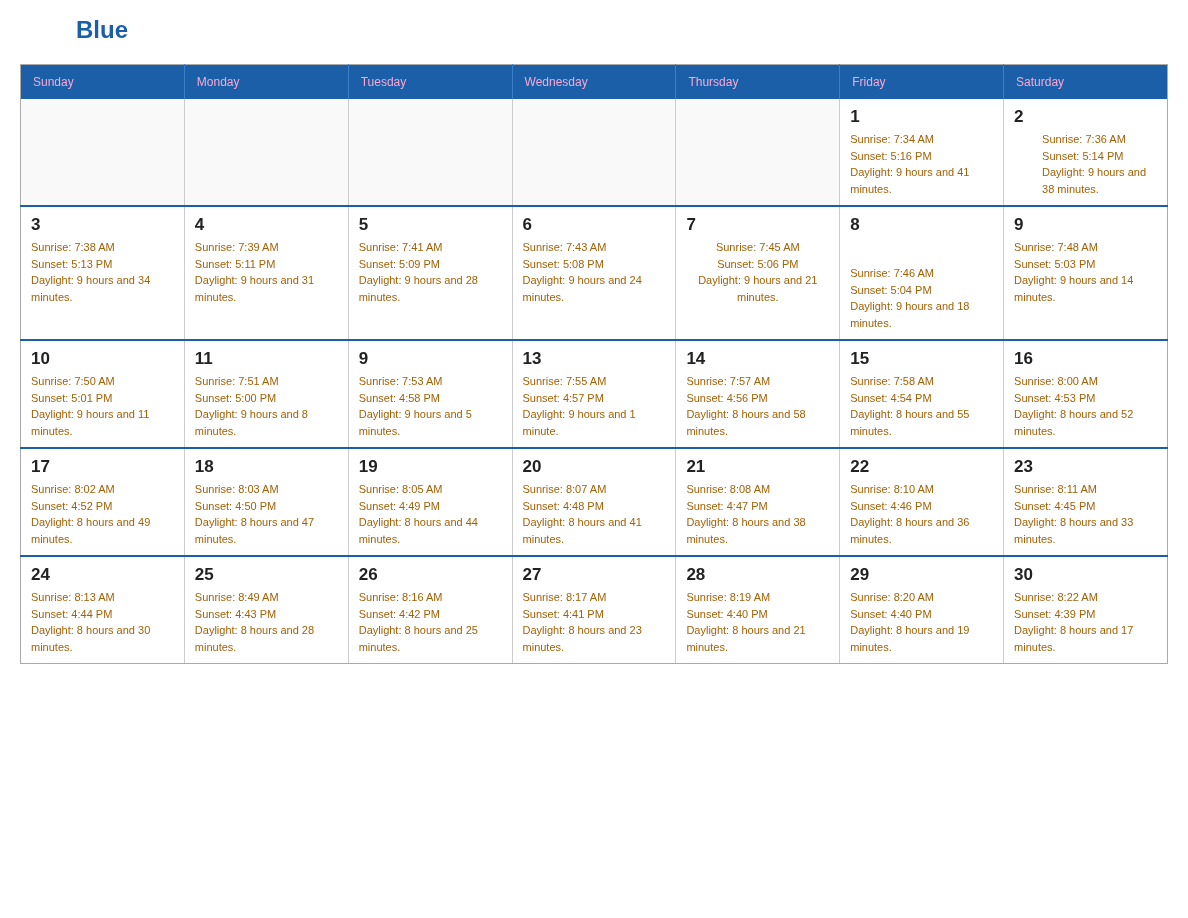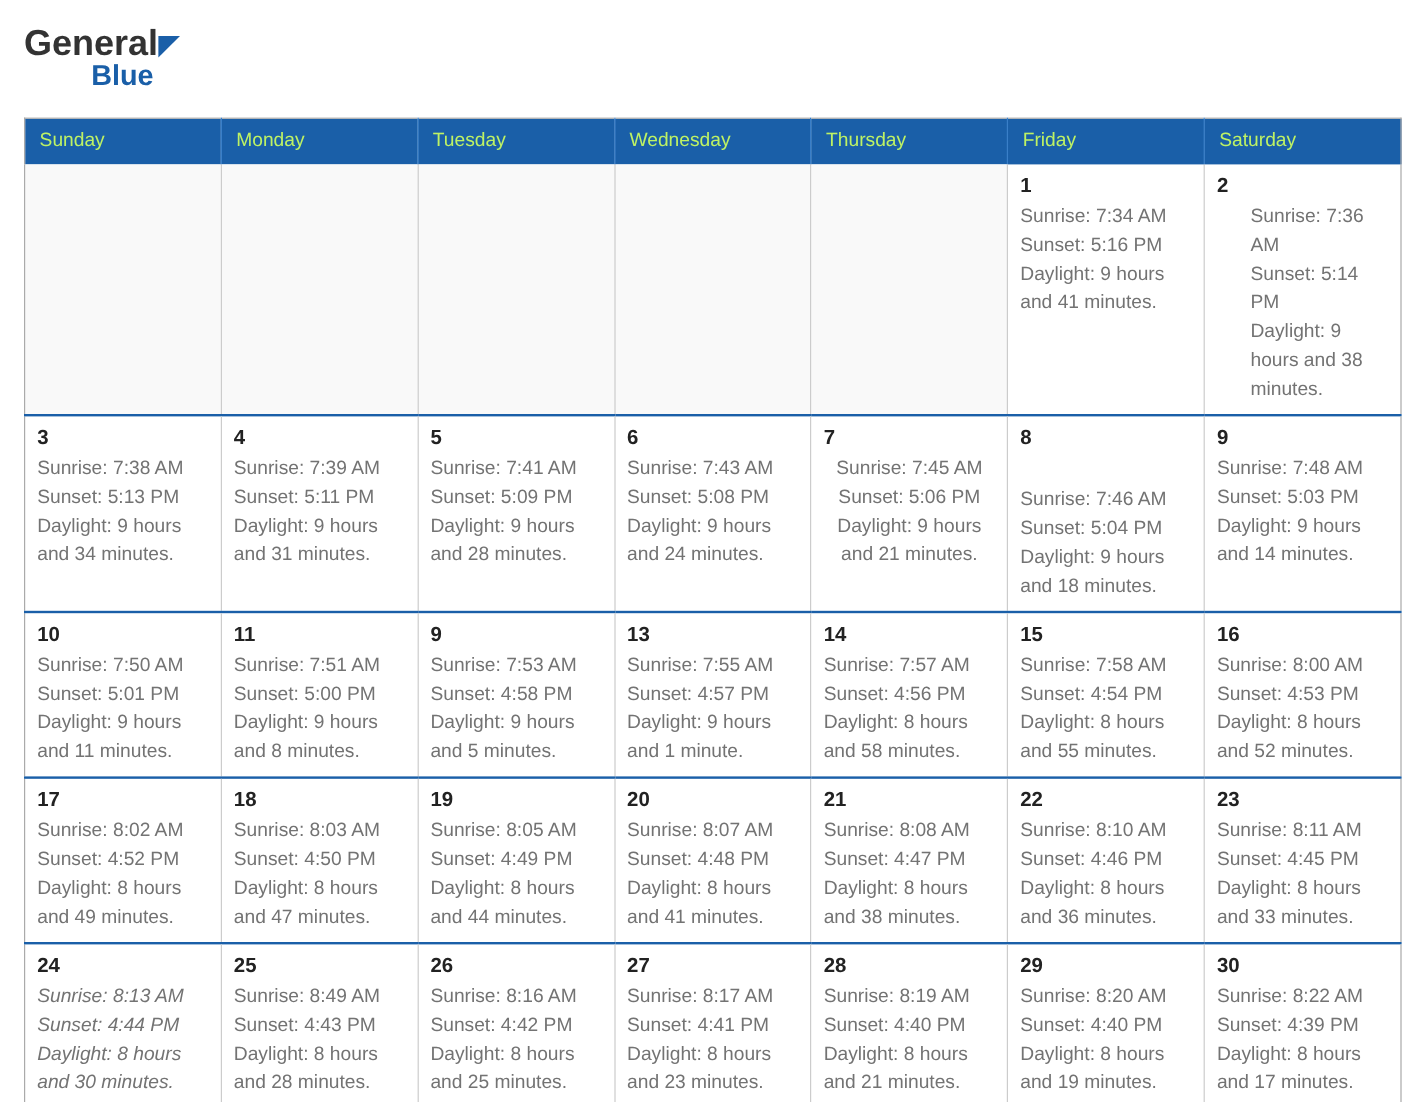--- a/index.html
+++ b/index.html
@@ -35,24 +35,24 @@
       color: #555;
       margin-top: 4px;
     }
     .calendar {
       width: 100%;
       border-collapse: collapse;
       border: 1px solid #aaa;
     }
     .calendar th {
       background-color: #1a5fa8;
-      color: #bef264;
+      color: #f9a8d4;
       text-align: left;
       padding: 10px 12px;
-      font-size: 16px;
+      font-size: 12px;
       font-weight: normal;
       border-right: 1px solid #3a7fc8;
     }
     .calendar th:last-child {
       border-right: none;
     }
     .calendar td {
       vertical-align: top;
       padding: 8px 10px;
       border-right: 1px solid #ccc;
@@ -69,23 +69,23 @@
       border-bottom: 1px solid #aaa;
     }
     .day-number {
       font-size: 17px;
       font-weight: bold;
       color: #222;
       margin-bottom: 4px;
       display: block;
     }
     .day-info {
-      font-size: 16px;
+      font-size: 11px;
       line-height: 1.5;
-      color: #737373;
+      color: #a16207;
     }
     .empty-cell {
       background: #f9f9f9;
     }
     .logo-wrapper {
       display: flex;
       align-items: center;
     }
     .logo-text-general {
       font-size: 30px;
@@ -104,24 +104,20 @@
     .logo-row2 {
       margin-top: -4px;
       margin-left: 56px;
     }
   </style>
 </head>
 <body>
 
 <div class="header">
   <div class="logo">
-    <div class="logo-wrapper">
-      <span class="logo-text-general">General</span>
-      <span class="logo-arrow"></span>
-    </div>
     <div class="logo-row2">
       <span style="font-size:24px; font-weight:bold; color:#1a5fa8;">Blue</span>
     </div>
   </div>
 </div>
 
 <table class="calendar">
   <thead>
     <tr>
     <th>Sunday</th>
@@ -281,21 +277,21 @@
         <td>
           <span class="day-number">23</span>
           <div class="day-info" style="white-space: pre-line;">Sunrise: 8:11 AM
 Sunset: 4:45 PM
 Daylight: 8 hours and 33 minutes.</div>
         </td>
       </tr>
       <tr>
         <td>
           <span class="day-number">24</span>
-          <div class="day-info" style="white-space: pre-line; font-style: italic;">Sunrise: 8:13 AM
+          <div class="day-info" style="white-space: pre-line;">Sunrise: 8:13 AM
 Sunset: 4:44 PM
 Daylight: 8 hours and 30 minutes.</div>
         </td>
         <td>
           <span class="day-number">25</span>
           <div class="day-info" style="white-space: pre-line;">Sunrise: 8:49 AM
 Sunset: 4:43 PM
 Daylight: 8 hours and 28 minutes.</div>
         </td>
         <td>

